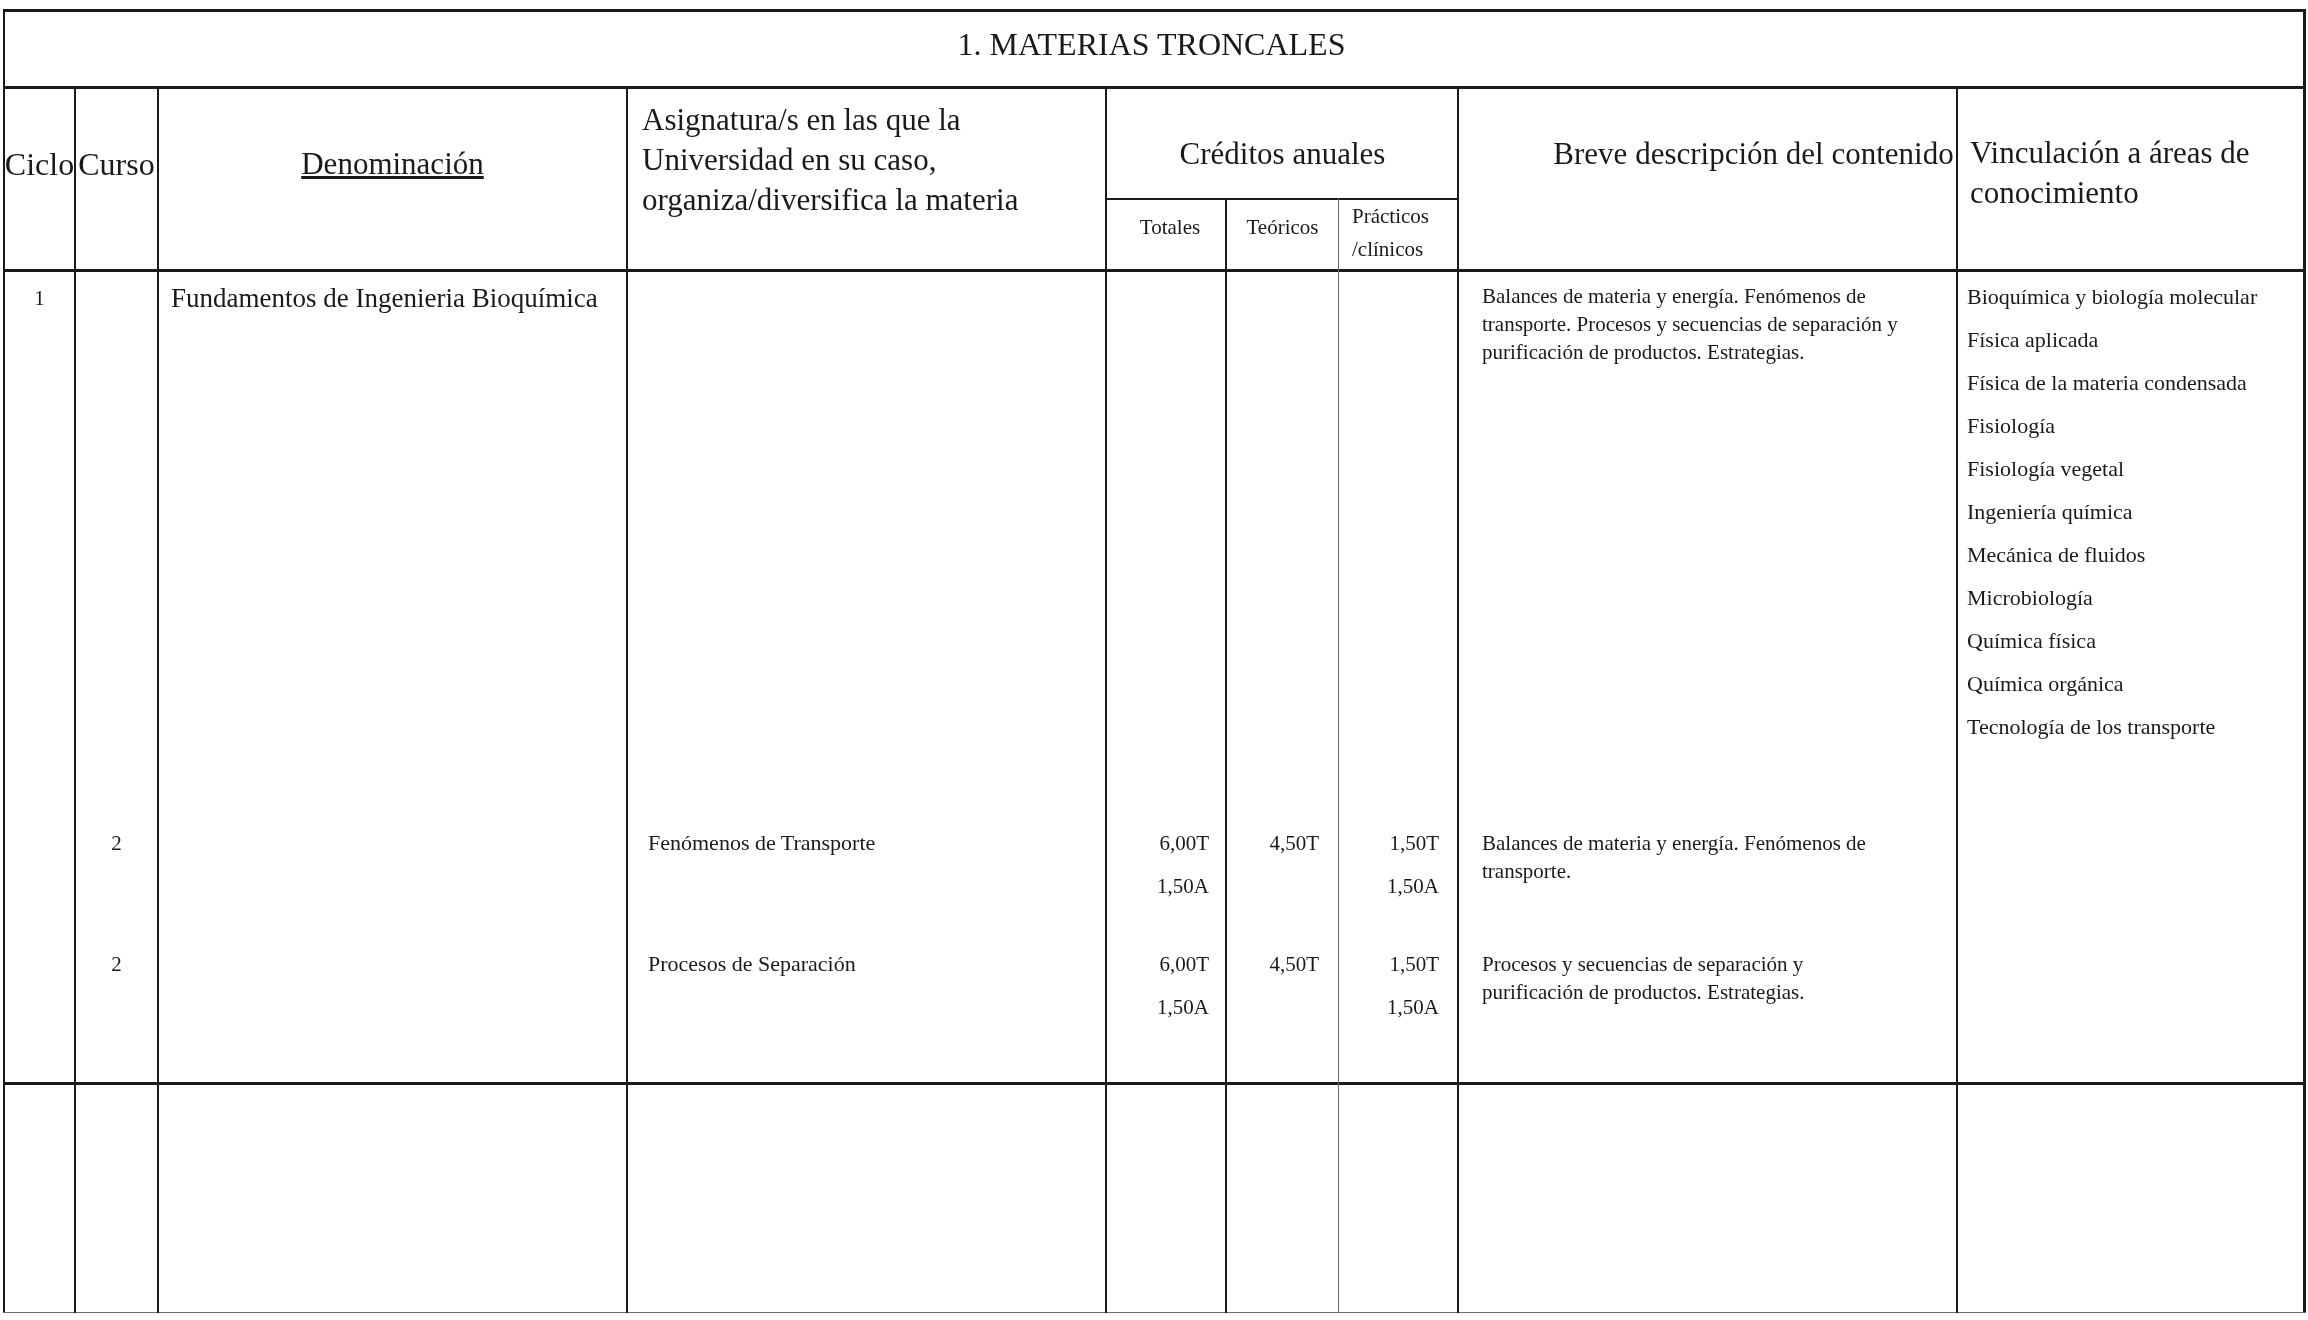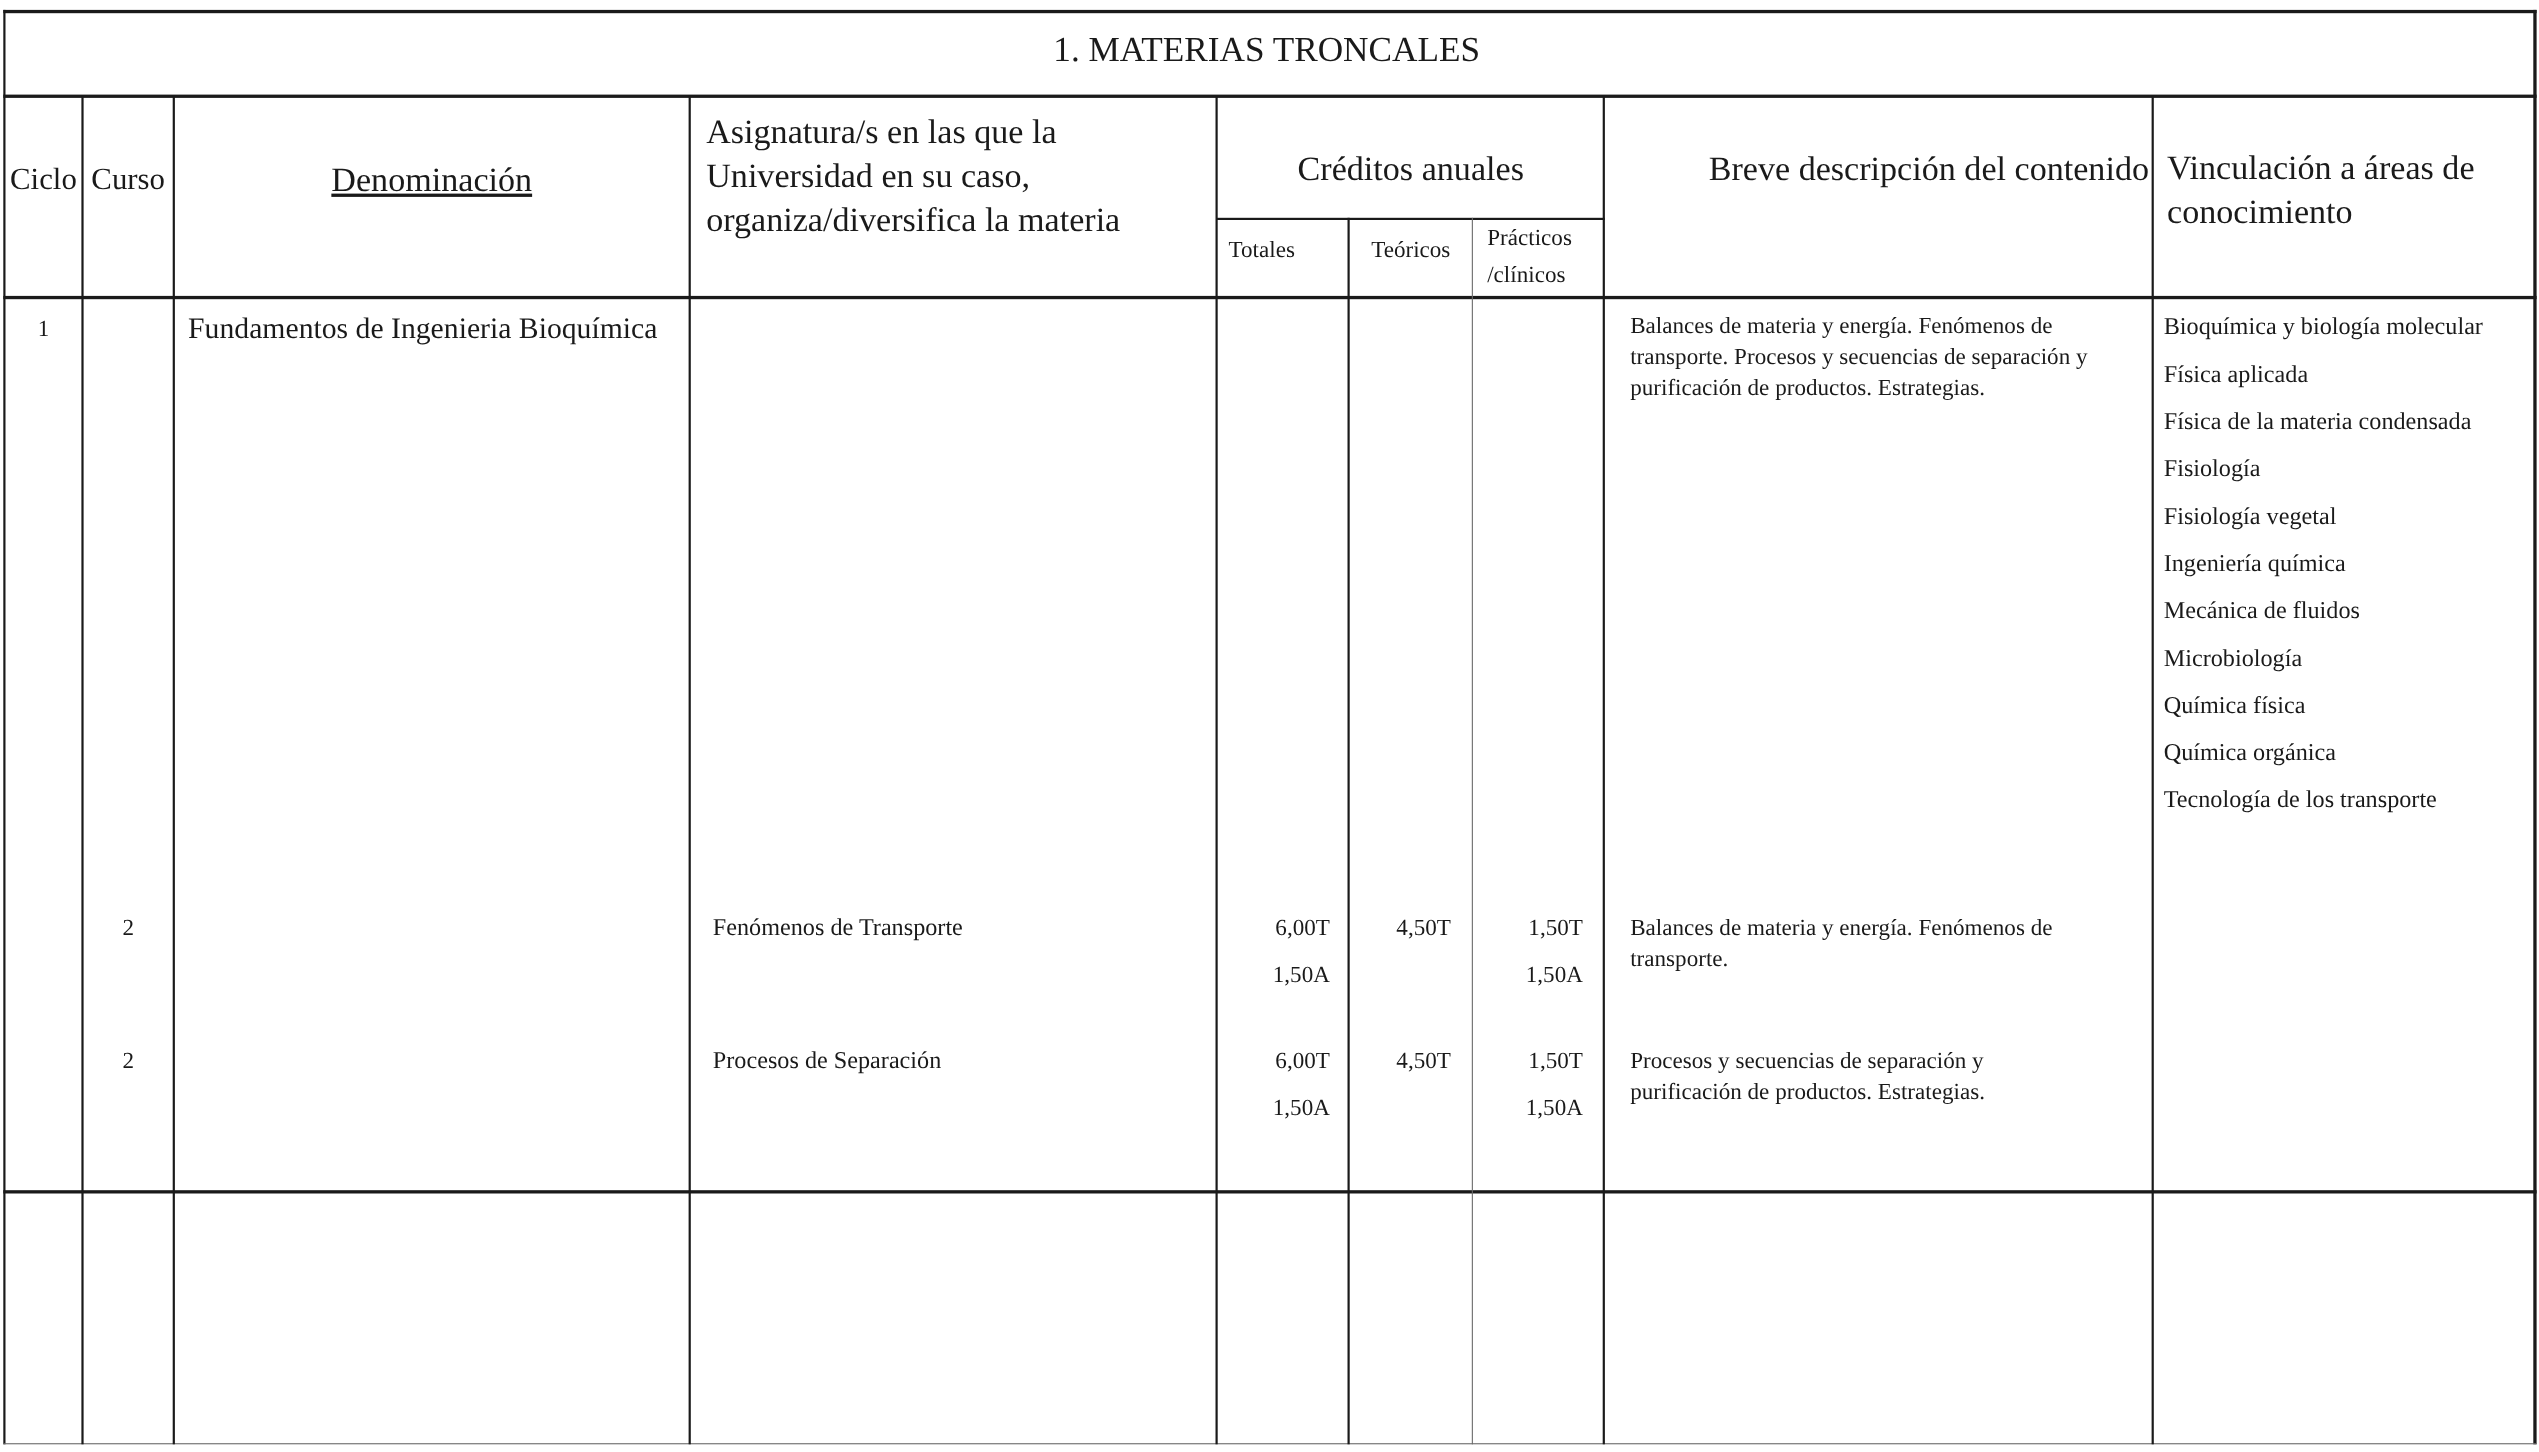--- a/index.html
+++ b/index.html
@@ -6,21 +6,21 @@
   body {
     width: 2308px; height: 1320px; position: relative; overflow: hidden;
     font-family: "Liberation Serif", "DejaVu Serif", serif; color: #1a1a1a;
   }
   .abs { position: absolute; }
   .hline { position: absolute; background: #1a1a1a; }
   .vline { position: absolute; background: #1a1a1a; }
   .thin { background: #6a6a6a; }
   .txt { position: absolute; white-space: nowrap; }
   .hdr-lg { font-size: 31px; line-height: 40px; }
-  .hdr-md { font-size: 28px; }
+  .hdr-md { font-size: 32px; }
   .hdr-sm { font-size: 21px; line-height: 33px; }
   .center { text-align: center; }
   .right { text-align: right; }
   .areas-list { position: absolute; left: 1967px; top: 283px; width: 330px; margin: 0; padding: 0; list-style: none; }
   .areas-list li { font-size: 22px; line-height: 27px; margin-bottom: 16px; white-space: normal; }
   .desc { position: absolute; white-space: normal; font-size: 21px; line-height: 28px; }
 </style>
 </head>
 <body>
 
@@ -55,21 +55,21 @@
 <div class="txt center hdr-md" style="left:76px; top:146px; width:81px; line-height:36px;">Curso</div>
 <div class="txt center" style="left:159px; top:146px; width:467px; font-size:31px; line-height:36px;text-decoration:underline;">Denominación</div>
 
 <div class="abs" style="left:642px; top:100px; width:460px;">
   <div class="hdr-lg">Asignatura/s en las que la</div>
   <div class="hdr-lg">Universidad en su caso,</div>
   <div class="hdr-lg">organiza/diversifica la materia</div>
 </div>
 
 <div class="txt center" style="left:1107px; top:136px; width:351px; font-size:31px; line-height:36px;">Créditos anuales</div>
-<div class="txt center hdr-sm" style="left:1076px; top:211px; width:142px;">Totales</div>
+<div class="txt center hdr-sm" style="left:1099px; top:211px; width:142px;">Totales</div>
 <div class="txt center hdr-sm" style="left:1227px; top:211px; width:111px;">Teóricos</div>
 <div class="abs" style="left:1352px; top:200px; width:104px;">
   <div class="hdr-sm">Prácticos</div>
   <div class="hdr-sm">/clínicos</div>
 </div>
 
 <div class="txt center" style="left:1459px; top:136px; width:589px; font-size:31px; line-height:36px;">Breve descripción del contenido</div>
 <div class="abs" style="left:1970px; top:133px; width:330px;">
   <div class="hdr-lg">Vinculación a áreas de</div>
   <div class="hdr-lg">conocimiento</div>

